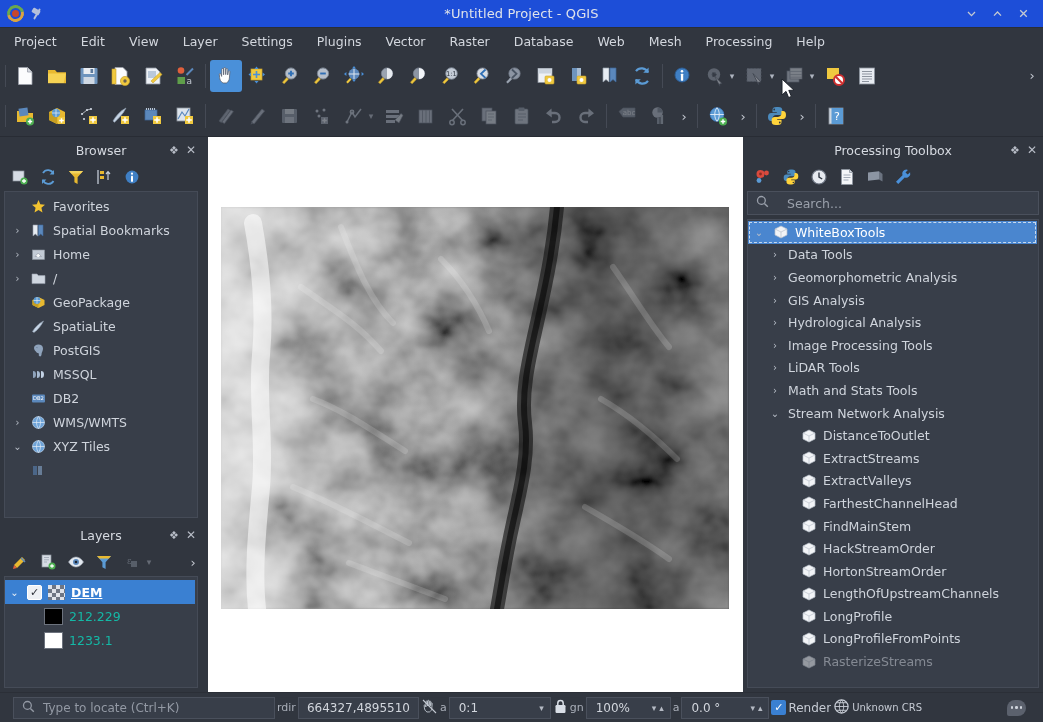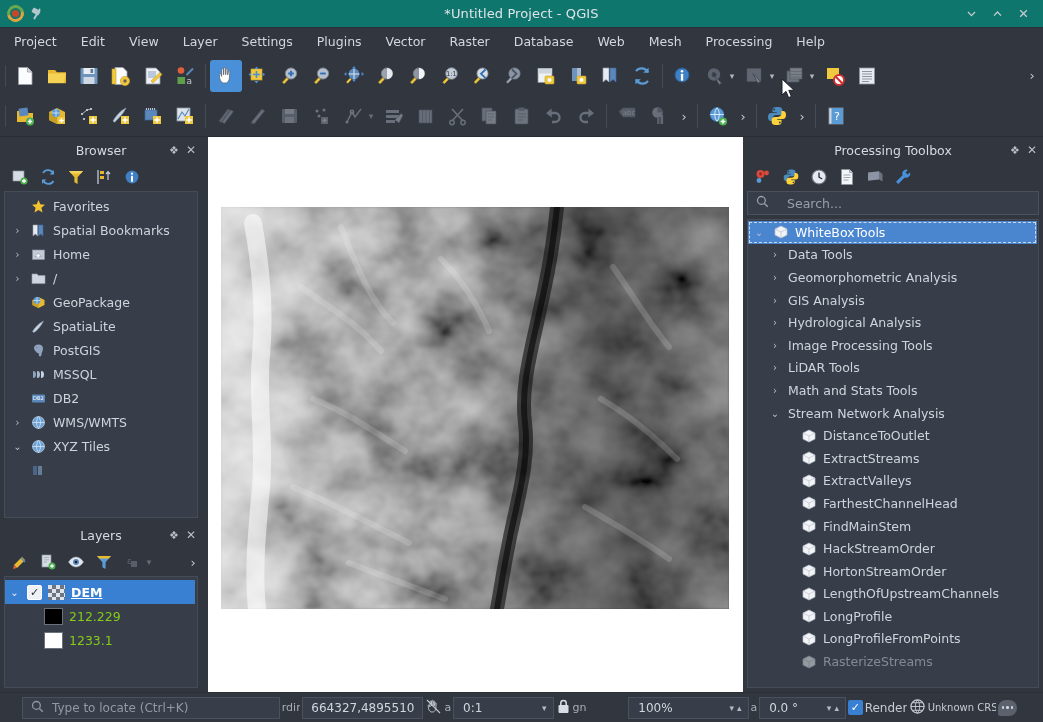--- a/index.html
+++ b/index.html
@@ -8,21 +8,21 @@
     font-family:"DejaVu Sans", sans-serif;
     background:#31363f;
     color:#c8ccd4;
     font-size:12.5px;
     -webkit-font-smoothing:antialiased;
   }
   .app{ width:1043px; height:722px; position:relative; display:flex; flex-direction:column; background:#31363f; }
 
   
   .titlebar{
-    height:28px; background:#0f766e; display:flex; align-items:center;
+    height:28px; background:#1d4ed8; display:flex; align-items:center;
     position:relative; flex:0 0 28px; border-bottom:1px solid #2a2e36;
   }
   .tb-left{ display:flex; align-items:center; gap:6px; padding-left:7px; z-index:2; }
   .qgis-logo{ width:17px; height:17px; position:relative; }
   .qgis-logo .ring{
     position:absolute; inset:0; border-radius:50%;
     border:3px solid #6aa84f; border-right-color:#d9a441; border-bottom-color:#d9a441;
     transform:rotate(32deg);
   }
   .qgis-logo .dot{ position:absolute; left:5px; top:5px; width:7px; height:7px; background:#c8472b; border-radius:50%; }
@@ -117,21 +117,21 @@
   .trow .arrow{
     width:13px; flex:0 0 13px; display:flex; align-items:center; justify-content:center;
     color:#b8bec8; font-size:10px;
   }
   .trow .arrow.none{ visibility:hidden; }
   .ico{ width:17px; height:17px; flex:0 0 17px; display:flex; align-items:center; justify-content:center; }
   .ico svg{ display:block; }
 
   
   .layers-tree{ flex:1 1 auto; background:#383e49; margin:0 4px 4px 4px; border:1px solid #454b57; overflow:hidden; padding-top:3px; }
-  .lrow{ height:24px; display:flex; align-items:center; gap:6px; padding-left:3px; font-size:12.5px; color:#84cc16; }
+  .lrow{ height:24px; display:flex; align-items:center; gap:6px; padding-left:3px; font-size:12.5px; color:#14b8a6; }
   .lrow.sel{ background:#3a80d2; color:#ffffff; margin-right:2px; }
   .lrow.sel .lname{ font-weight:bold; text-decoration:underline; }
   .lchk{
     width:15px; height:15px; flex:0 0 15px; background:#eef1f5; border:1px solid #8d939e;
     border-radius:2px; display:flex; align-items:center; justify-content:center;
     color:#2c3038; font-size:11px; line-height:1;
   }
   .lrow.sel .lchk{ border-color:#ffffff; }
   .swatch{ width:19px; height:17px; flex:0 0 19px; border:1px solid #6c727d; }
   .indent{ width:30px; flex:0 0 30px; }
@@ -173,21 +173,21 @@
     margin-right:1px;
   }
   .prow .parrow{ width:14px; flex:0 0 14px; text-align:center; color:#b8bec8; font-size:10px; }
   .prow.lvl1{ padding-left:4px; }
   .prow.lvl2 .parrow{ margin-left:16px; }
   .prow.lvl3{ padding-left:52px; }
 
   
   .statusbar{
     height:30px; flex:0 0 30px; background:#31363f; display:flex; align-items:center;
-    gap:2px; padding:0 22px; font-size:12px; color:#c2c7d0; border-top:1px solid #2b2f37;
+    gap:2px; padding:0 13px; font-size:12px; color:#c2c7d0; border-top:1px solid #2b2f37;
   }
   .locate{
     width:262px; height:22px; background:#383e49; border:1px solid #4a505c; display:flex;
     align-items:center; gap:8px; padding:0 8px; color:#9399a4; font-size:12px;
   }
   .sb-lbl{ color:#a9aeb8; font-size:11px; white-space:nowrap; overflow:hidden; }
   .sb-field{
     height:22px; background:#383e49; border:1px solid #4a505c; display:flex; align-items:center;
     padding:0 8px; color:#d2d6dd; font-size:12px; white-space:nowrap;
   }
@@ -1157,21 +1157,21 @@
     </div>
 
     <span>
       <svg width="15" height="17" viewBox="0 0 15 17">
           <rect x="2.5" y="7" width="10" height="8" rx="1.2" fill="#d9dee6"></rect>
           <path d="M4.8 7V5.2a2.7 2.7 0 015.4 0V7" fill="none" stroke="#d9dee6" stroke-width="1.5"></path>
         </svg>
     </span>
 
     <span class="sb-lbl">gn</span>
-    <div class="sb-combo" style="width:122px;margin-left:40px;">
+    <div class="sb-combo" style="width:85px;">
       <span>100%</span>
       <span class="spin">
         <span>▾</span>
         <span>▴</span>
       </span>
     </div>
 
     <span class="sb-lbl">a</span>
     <div class="sb-combo" style="width:88px;">
       <span>0.0 °</span>

